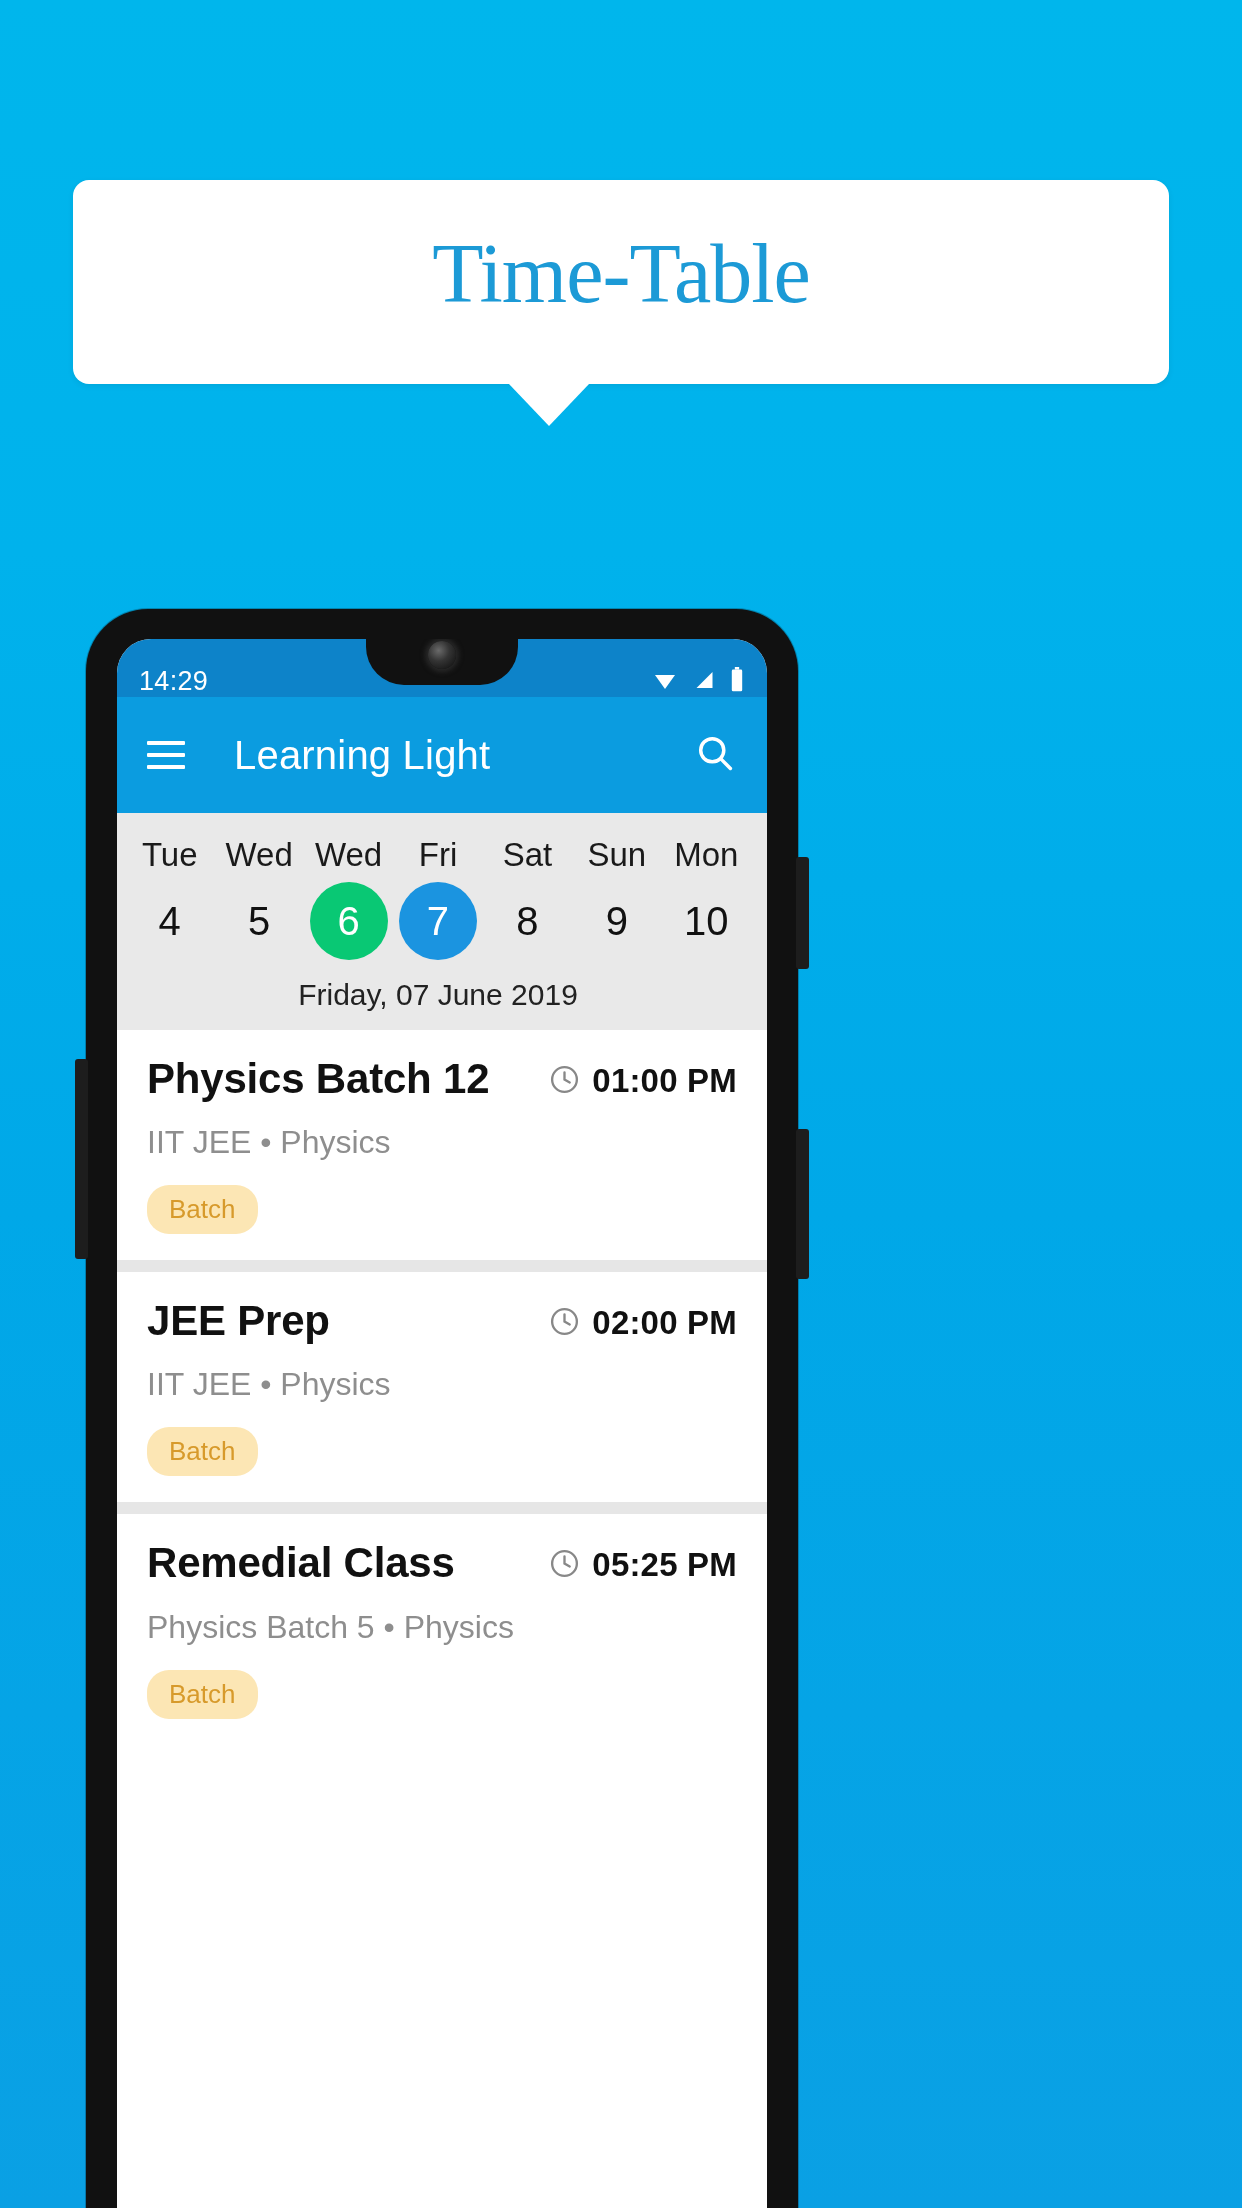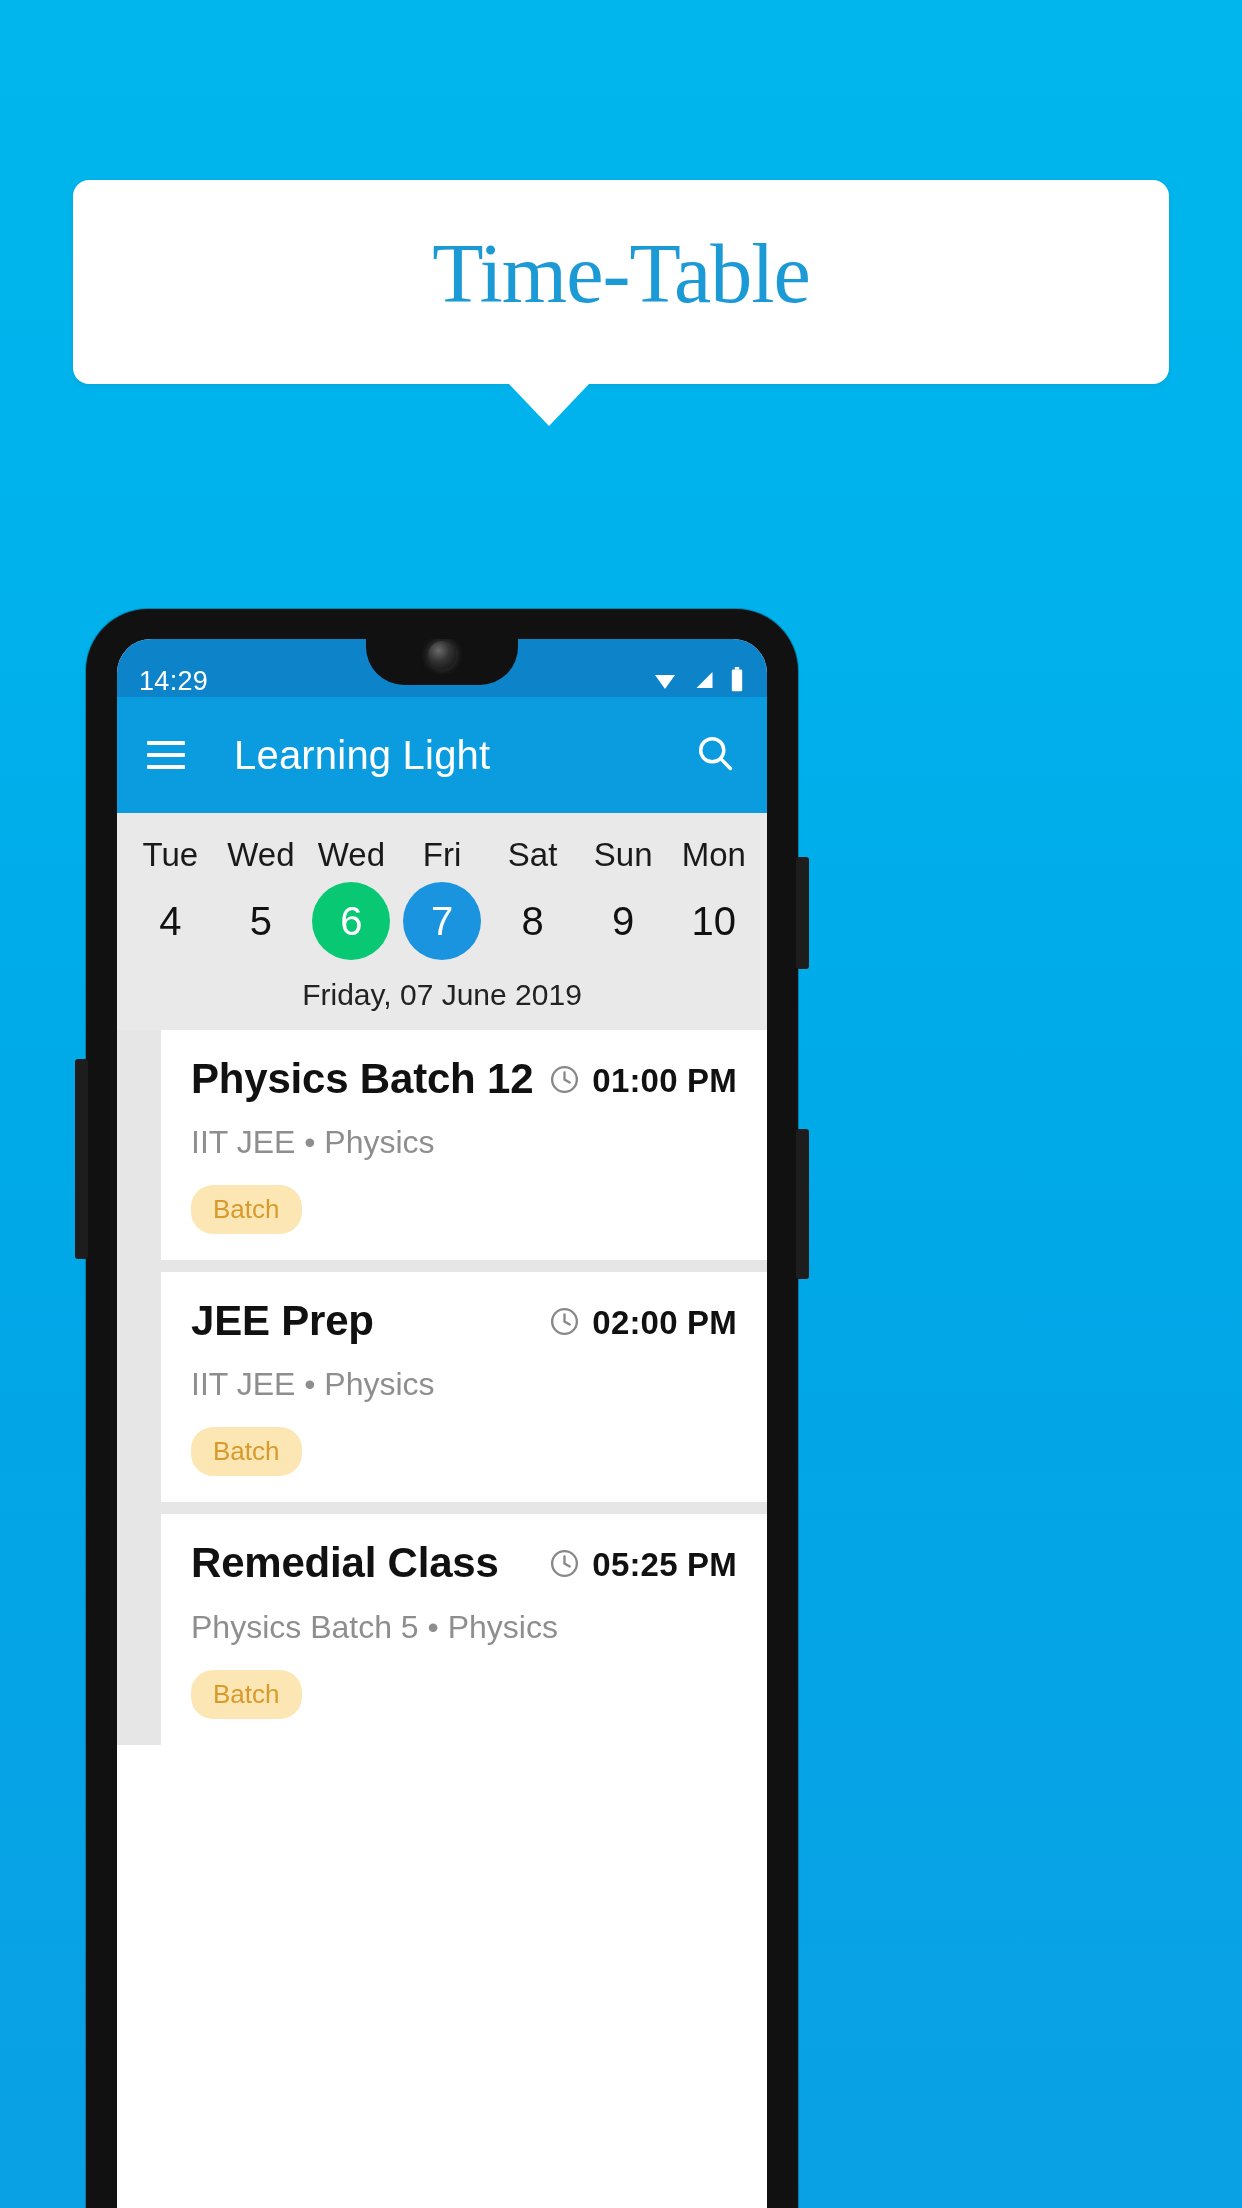--- a/index.html
+++ b/index.html
@@ -128,21 +128,21 @@
     font-size:40px;
     font-weight:400;
     margin-left:49px;
     letter-spacing:0.2px;
   }
   .search-ico { margin-left:auto; }
 
   
   .calstrip {
     background:#e9e9e9;
-    padding:14px 0 0 0;
+    padding:14px 8px 0 0;
   }
   .cal-days, .cal-nums {
     display:flex;
     padding:0 8px;
   }
   .cal-cell { flex:1 0 0; text-align:center; }
   .cal-day {
     font-size:33px;
     color:#1a1a1a;
     font-weight:400;
@@ -166,21 +166,20 @@
     color:#222222;
     padding:12px 0 18px 0;
   }
 
   
   .cards { background:#e6e6e6; }
   .card {
     background:#ffffff;
     padding:26px 30px 26px 30px;
     margin-bottom:12px;
-    margin-left:44px;
   }
   .card-top { display:flex; align-items:flex-start; }
   .card-title {
     font-size:42px;
     font-weight:700;
     color:#111111;
     letter-spacing:-0.2px;
     line-height:1.1;
   }
   .card-time-wrap {

